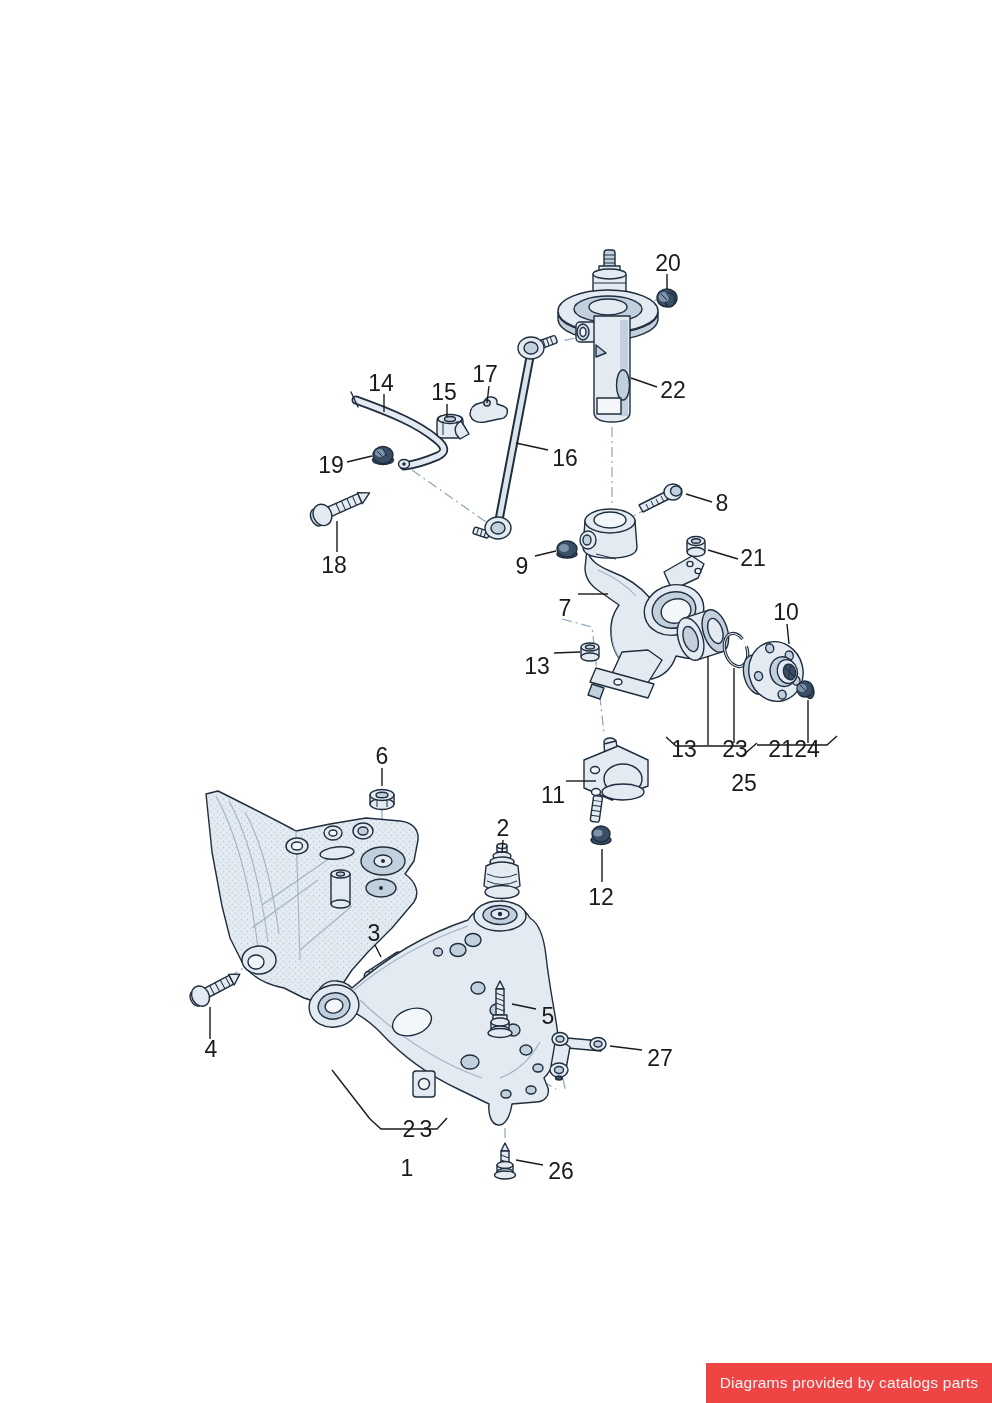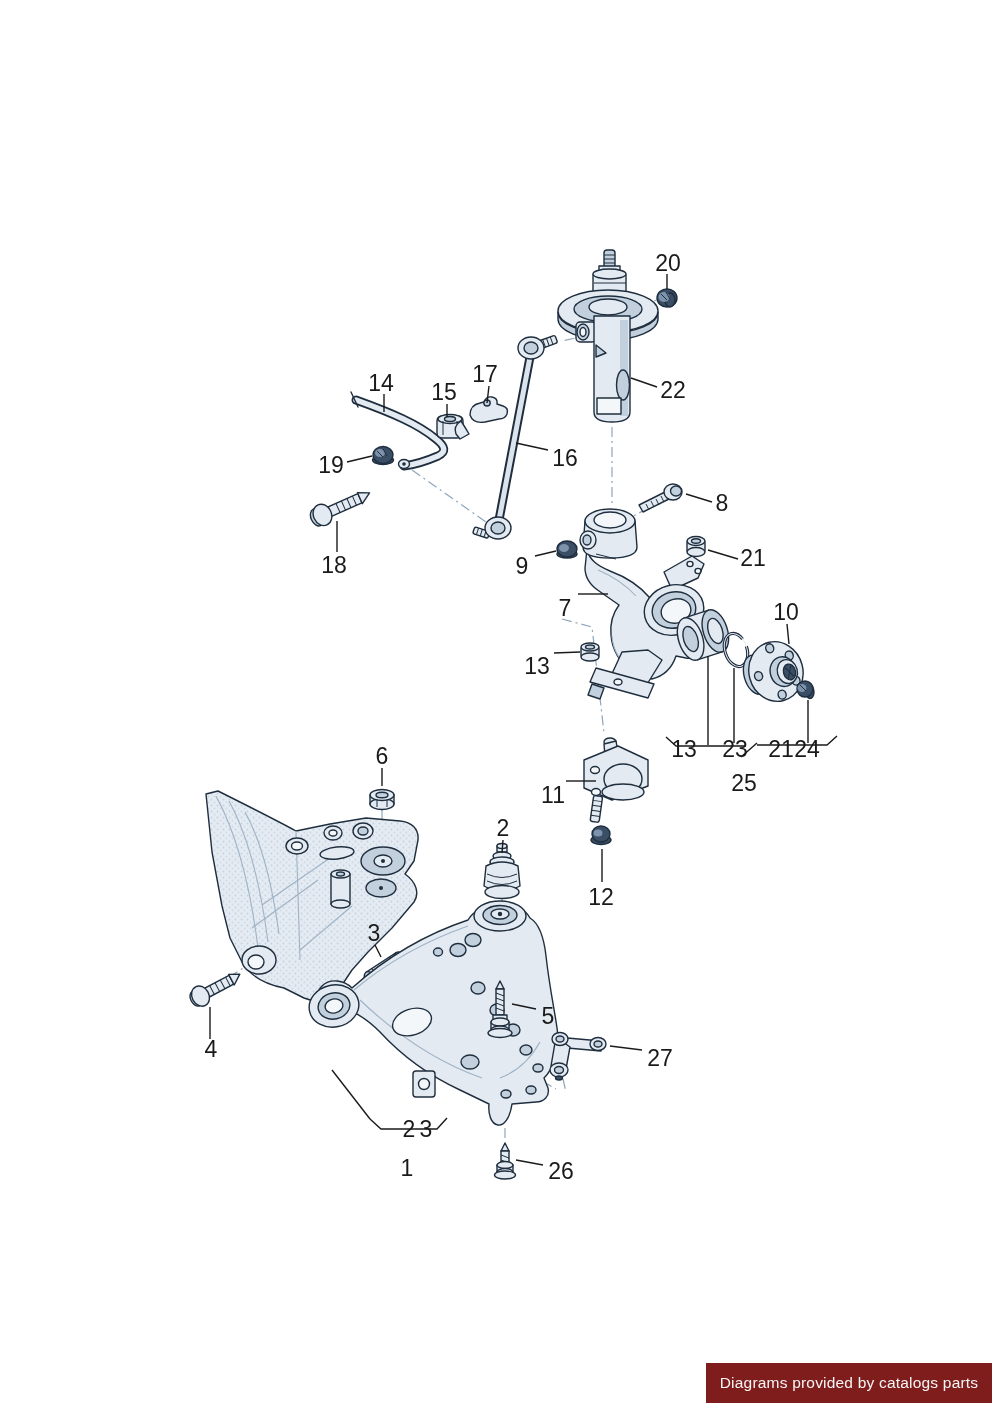--- a/index.html
+++ b/index.html
@@ -8,21 +8,21 @@
   svg{position:absolute;left:0;top:0;}
   
   .ol{stroke:#1f2e3e;stroke-width:1.4;stroke-linejoin:round;stroke-linecap:round;}
   .f-l{fill:#e3eaf1;} .f-m{fill:#c2d0de;} .f-w{fill:#f4f7fa;}
   .f-dark{fill:#3a4e66;} .hl{fill:#7d93ab;}
   .thr{stroke:#1f2e3e;stroke-width:1;fill:none;}
   .shd{stroke:#9fb2c6;stroke-width:1.1;fill:none;}
   .ld{stroke:#1a1a1a;stroke-width:1.4;fill:none;}
   .cl{stroke:#8ea6bc;stroke-width:1.2;fill:none;stroke-dasharray:10 4 2 4;}
   .lbl{font-family:"Liberation Sans",sans-serif;font-size:23px;fill:#1a1a1a;}
-  .footer{position:absolute;left:706px;top:1363px;width:286px;height:40px;background:#7f1d1d;
+  .footer{position:absolute;left:706px;top:1363px;width:286px;height:40px;background:#ef4444;
           display:flex;align-items:center;justify-content:center;color:#f5f5f5;
           font-size:15.5px;letter-spacing:.2px;}
 </style>
 </head>
 <body>
 
 <div class="canvas">
 <svg width="992" height="1403" viewBox="0 0 992 1403">
   <defs>
     <pattern id="stip" width="6" height="6" patternUnits="userSpaceOnUse">

